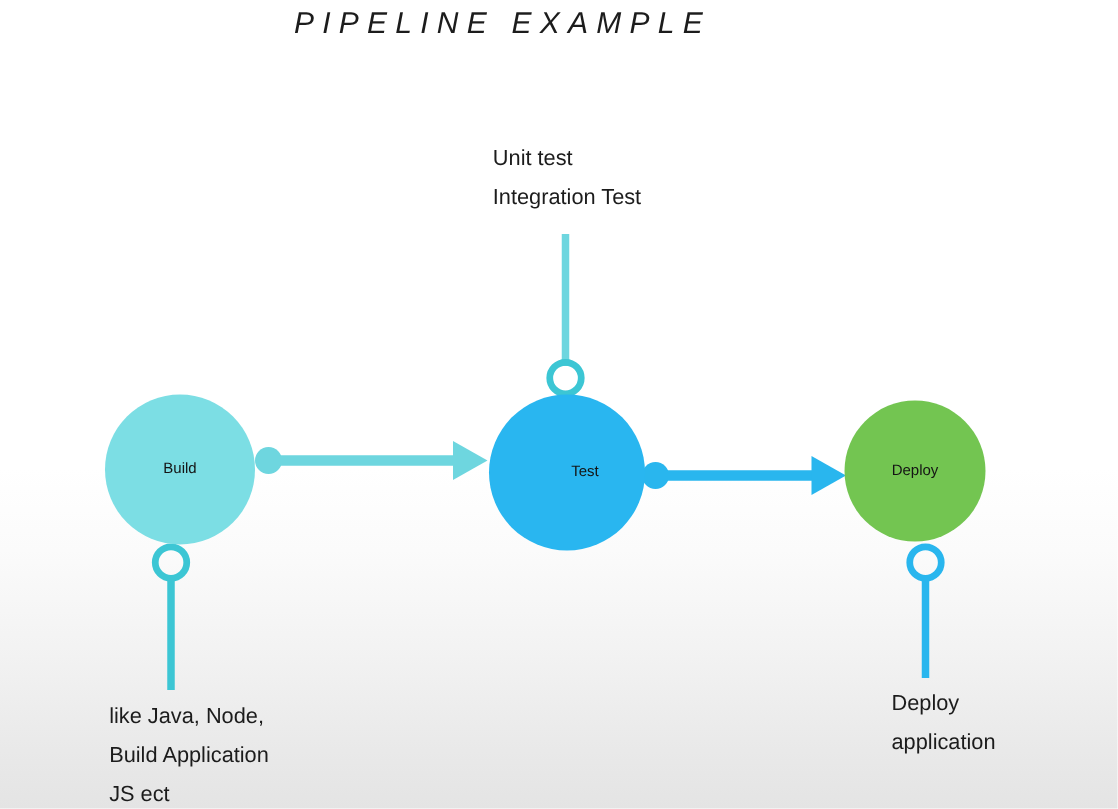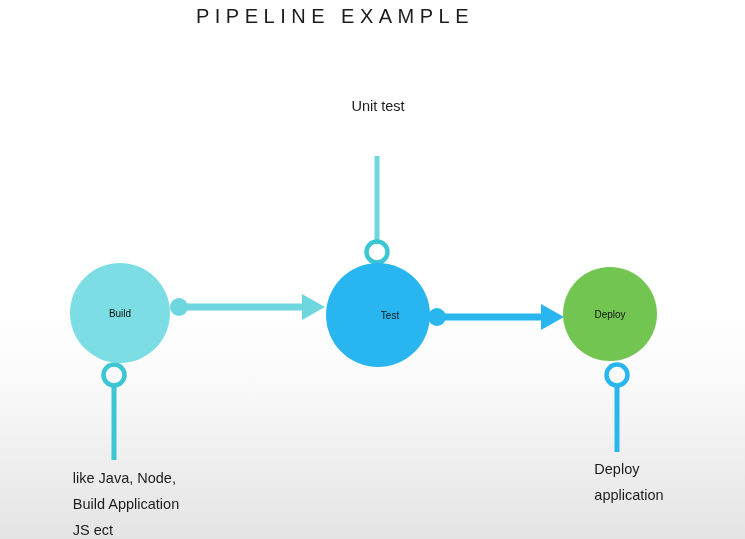--- a/index.html
+++ b/index.html
@@ -33,20 +33,21 @@
     position: absolute;
     top: 2px;
     left: 0;
     width: 670px;
     text-align: center;
     font-size: 20px;
     letter-spacing: 5.5px;
     color: #1c1c1c;
     font-weight: 400;
     line-height: 28px;
+    font-style: italic;
   }
 
   
   #diagram {
     position: absolute;
     top: 0;
     left: 0;
   }
 
   
@@ -112,20 +113,21 @@
     <circle cx="378" cy="315" r="52" fill="#29B6F0"></circle>
     <circle cx="610" cy="314" r="47" fill="#73C551"></circle>
   </svg>
 
   <div class="node-label" style="left:120px; top:313px;">Build</div>
   <div class="node-label" style="left:378px; top:315px;margin-left:12px;">Test</div>
   <div class="node-label" style="left:610px; top:314px;">Deploy</div>
 
   <div class="annotation" style="left:378px; top:93px;">
     <span class="line">Unit test</span>
+    <span class="line">Integration Test</span>
   </div>
 
   <div class="annotation" style="left:126px; top:465px;">
     <span class="line">like Java, Node,</span>
     <span class="line">Build Application</span>
     <span class="line">JS ect</span>
   </div>
 
   <div class="annotation" style="left:629px; top:456px;">
     <span class="line">Deploy</span>

